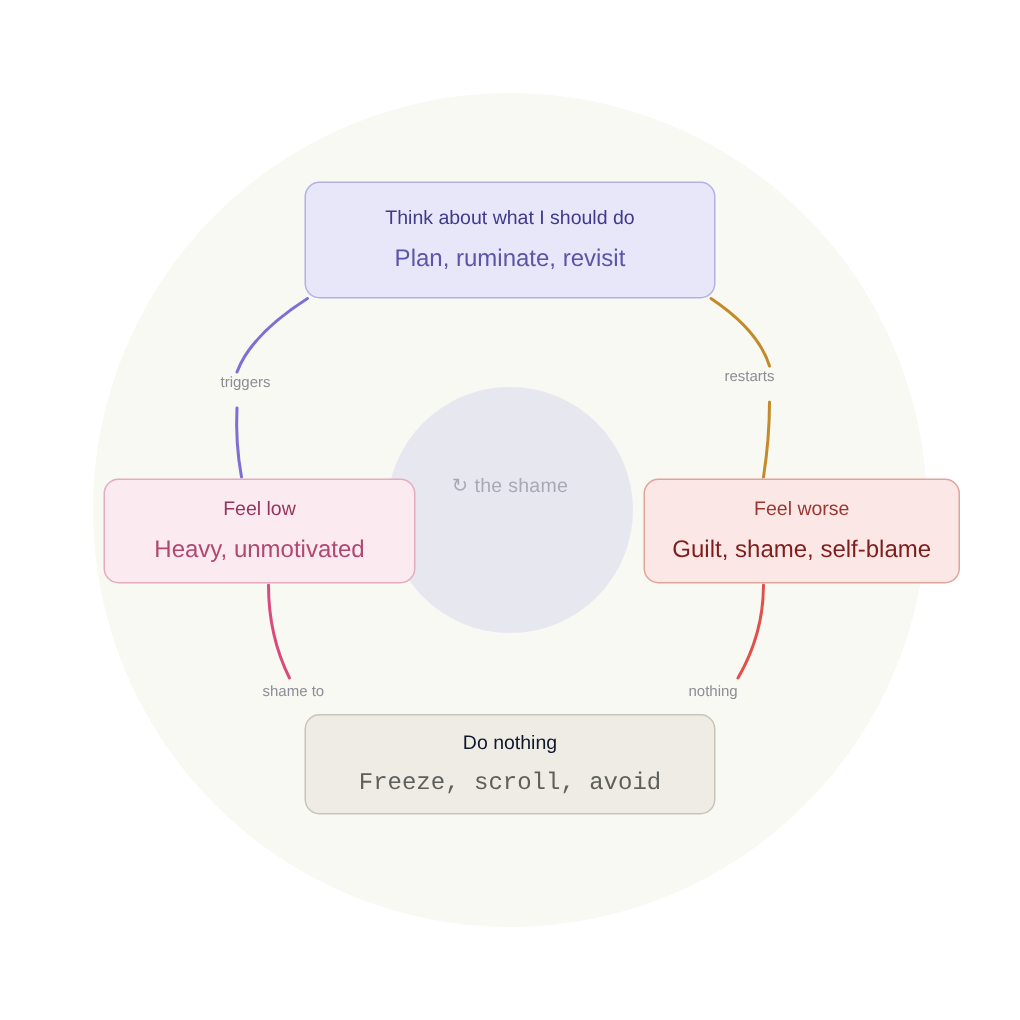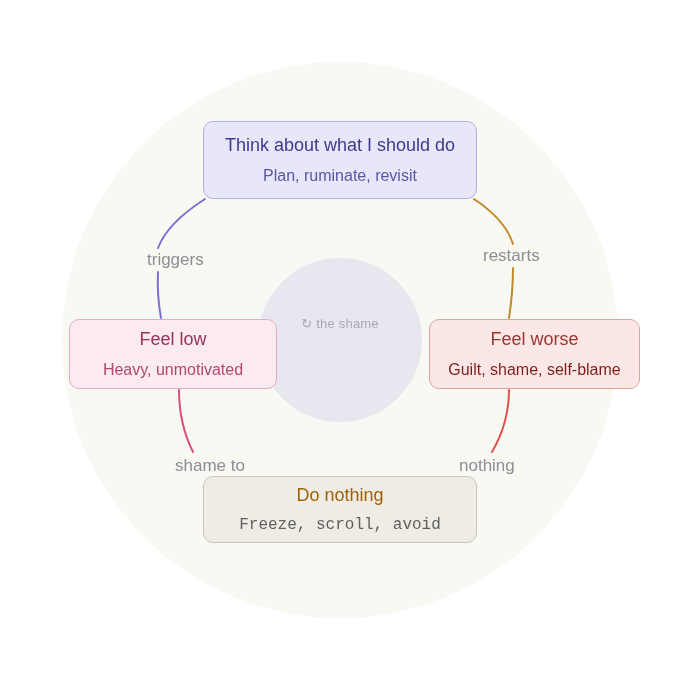--- a/index.html
+++ b/index.html
@@ -73,21 +73,21 @@
     border-radius: 10px;
     border: 1px solid #ccc;
     display: flex;
     flex-direction: column;
     align-items: center;
     justify-content: center;
     text-align: center;
     padding: 10px 14px;
   }
   .node .node-title {
-    font-size: 18px;
+    font-size: 13px;
     line-height: 1.25;
     margin-bottom: 9px;
   }
   .node .node-sub {
     font-size: 16px;
     line-height: 1.25;
   }
 
   .node-think {
     left: 203px;  top: 121px;  width: 274px; height: 78px;
@@ -111,27 +111,27 @@
     border-color: #dfa49c;
   }
   .node-feelworse .node-title { color: #9b3530; }
   .node-feelworse .node-sub   { color: #7f1d1d; }
 
   .node-donothing {
     left: 203px;  top: 476px;  width: 274px; height: 67px;
     background: #eeece5;
     border-color: #c9c5b6;
   }
-  .node-donothing .node-title { color: #a16207; }
+  .node-donothing .node-title { color: #0f172a; }
   .node-donothing .node-sub   { color: #5f5f5b; font-family: Liberation Mono, monospace; }
 
   
   .edge-label {
     position: absolute;
-    font-size: 17px;
+    font-size: 10px;
     color: #8d8d95;
     white-space: nowrap;
     user-select: none;
   }
   .lbl-triggers { left: 147px; top: 250px; }
   .lbl-restarts { left: 483px; top: 246px; }
   .lbl-leadsto  { left: 175px; top: 456px; }
   .lbl-causes   { left: 459px; top: 456px; }
 </style>
 </head>

